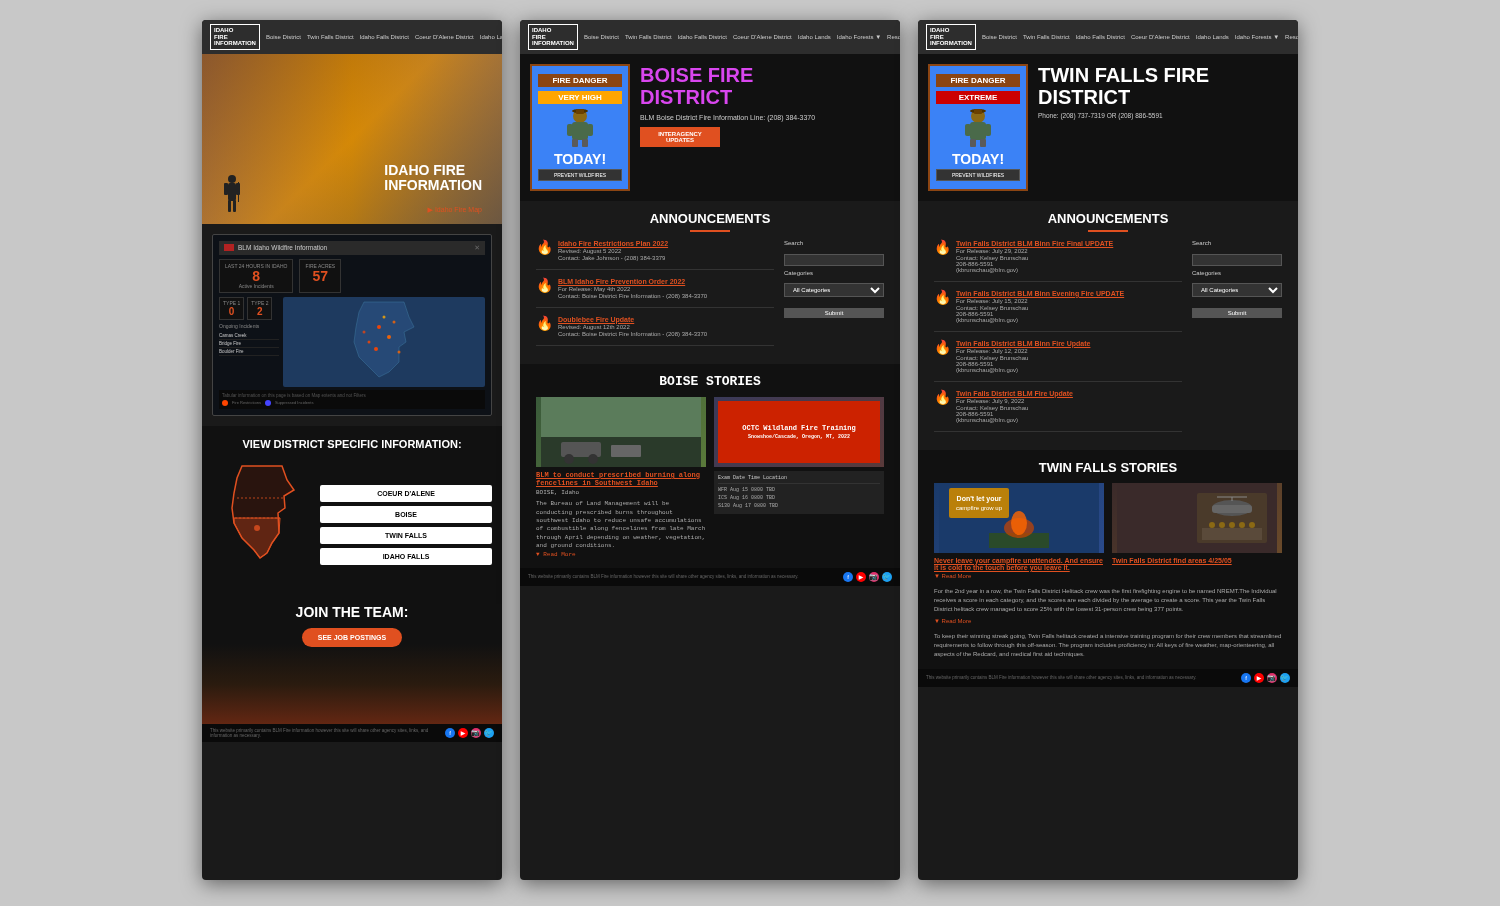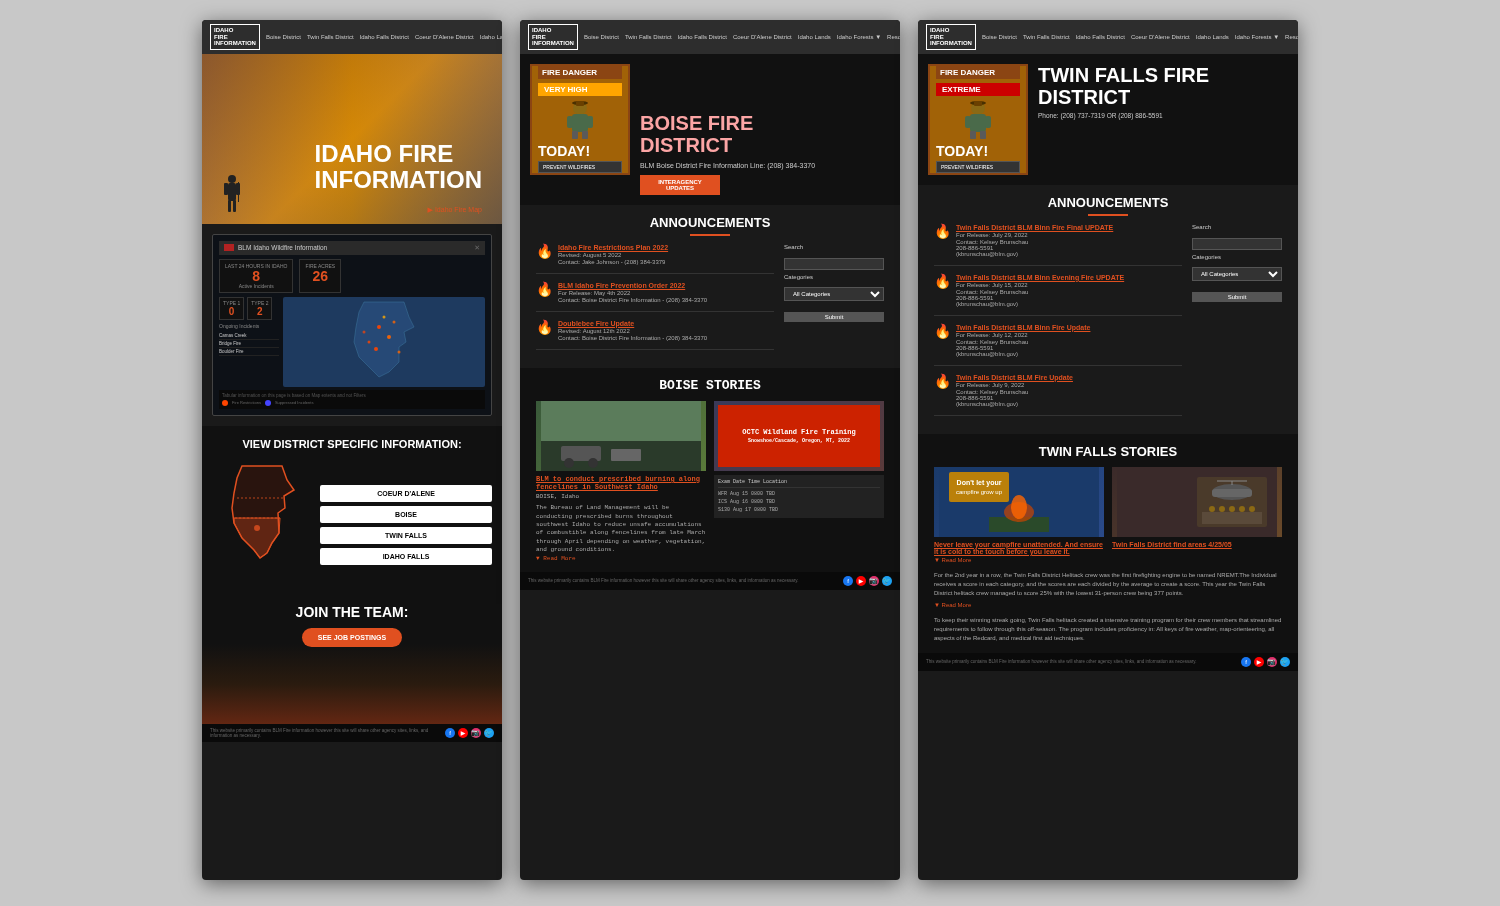--- a/index.html
+++ b/index.html
@@ -91,21 +91,21 @@
       right: 0;
       width: 100%;
       height: 100%;
       background: linear-gradient(135deg, rgba(139,69,19,0.6) 0%, rgba(255,140,0,0.4) 50%, rgba(100,80,60,0.8) 100%);
     }
     .hero1-title {
       position: absolute;
       bottom: 30px;
       right: 20px;
       color: #fff;
-      font-size: 24px;
+      font-size: 14px;
       font-weight: 900;
       text-transform: uppercase;
       line-height: 1.1;
       text-align: left;
     }
     .hero1-link {
       position: absolute;
       bottom: 10px;
       right: 20px;
       color: #e05020;
@@ -328,24 +328,24 @@
     .boise-hero {
       background: #111;
       padding: 10px;
       display: flex;
       gap: 10px;
       align-items: flex-start;
     }
     .fire-danger-mascot {
       width: 100px;
       flex-shrink: 0;
-      background: #a16207;
+      background: #3b82f6;
       border: 2px solid #8B4513;
-      padding: 0 6px;
-      text-align: left;
+      padding: 8px 6px;
+      text-align: center;
     }
     .fire-danger-label {
       color: #fff;
       font-size: 8px;
       font-weight: bold;
       text-transform: uppercase;
       background: #8B4513;
       padding: 2px 4px;
       margin-bottom: 4px;
     }
@@ -371,27 +371,26 @@
       font-size: 5px;
       padding: 2px 4px;
       margin-top: 3px;
       text-transform: uppercase;
       border: 1px solid #555;
     }
     .boise-title-area {
       flex: 1;
     }
     .boise-district-title {
-      color: #fca5a5;
+      color: #d946ef;
       font-size: 20px;
       font-weight: 900;
       text-transform: uppercase;
       line-height: 1.1;
       margin-bottom: 6px;
-      margin-top: 48px;
     }
     .boise-phone {
       color: #ccc;
       font-size: 7px;
     }
     .interagency-btn {
       background: #e05020;
       color: #fff;
       border: none;
       padding: 4px 10px;
@@ -702,21 +701,21 @@
           <div style="margin-left:auto;color:#666;font-size:7px;">✕</div>
         </div>
         <div class="map-stats-row">
           <div class="map-stat-box">
             <div class="map-stat-label">Last 24 Hours In Idaho</div>
             <div class="map-stat-value">8</div>
             <div class="map-stat-sub">Active Incidents</div>
           </div>
           <div class="map-stat-box">
             <div class="map-stat-label">Fire Acres</div>
-            <div class="map-stat-value">26</div>
+            <div class="map-stat-value">57</div>
           </div>
         </div>
         <div class="map-content">
           <div class="map-left">
             <div class="map-small-stats">
               <div class="map-small-stat">
                 <div class="map-stat-label">Type 1</div>
                 <div style="color:#e05020;font-size:10px;font-weight:bold;">0</div>
               </div>
               <div class="map-small-stat">

